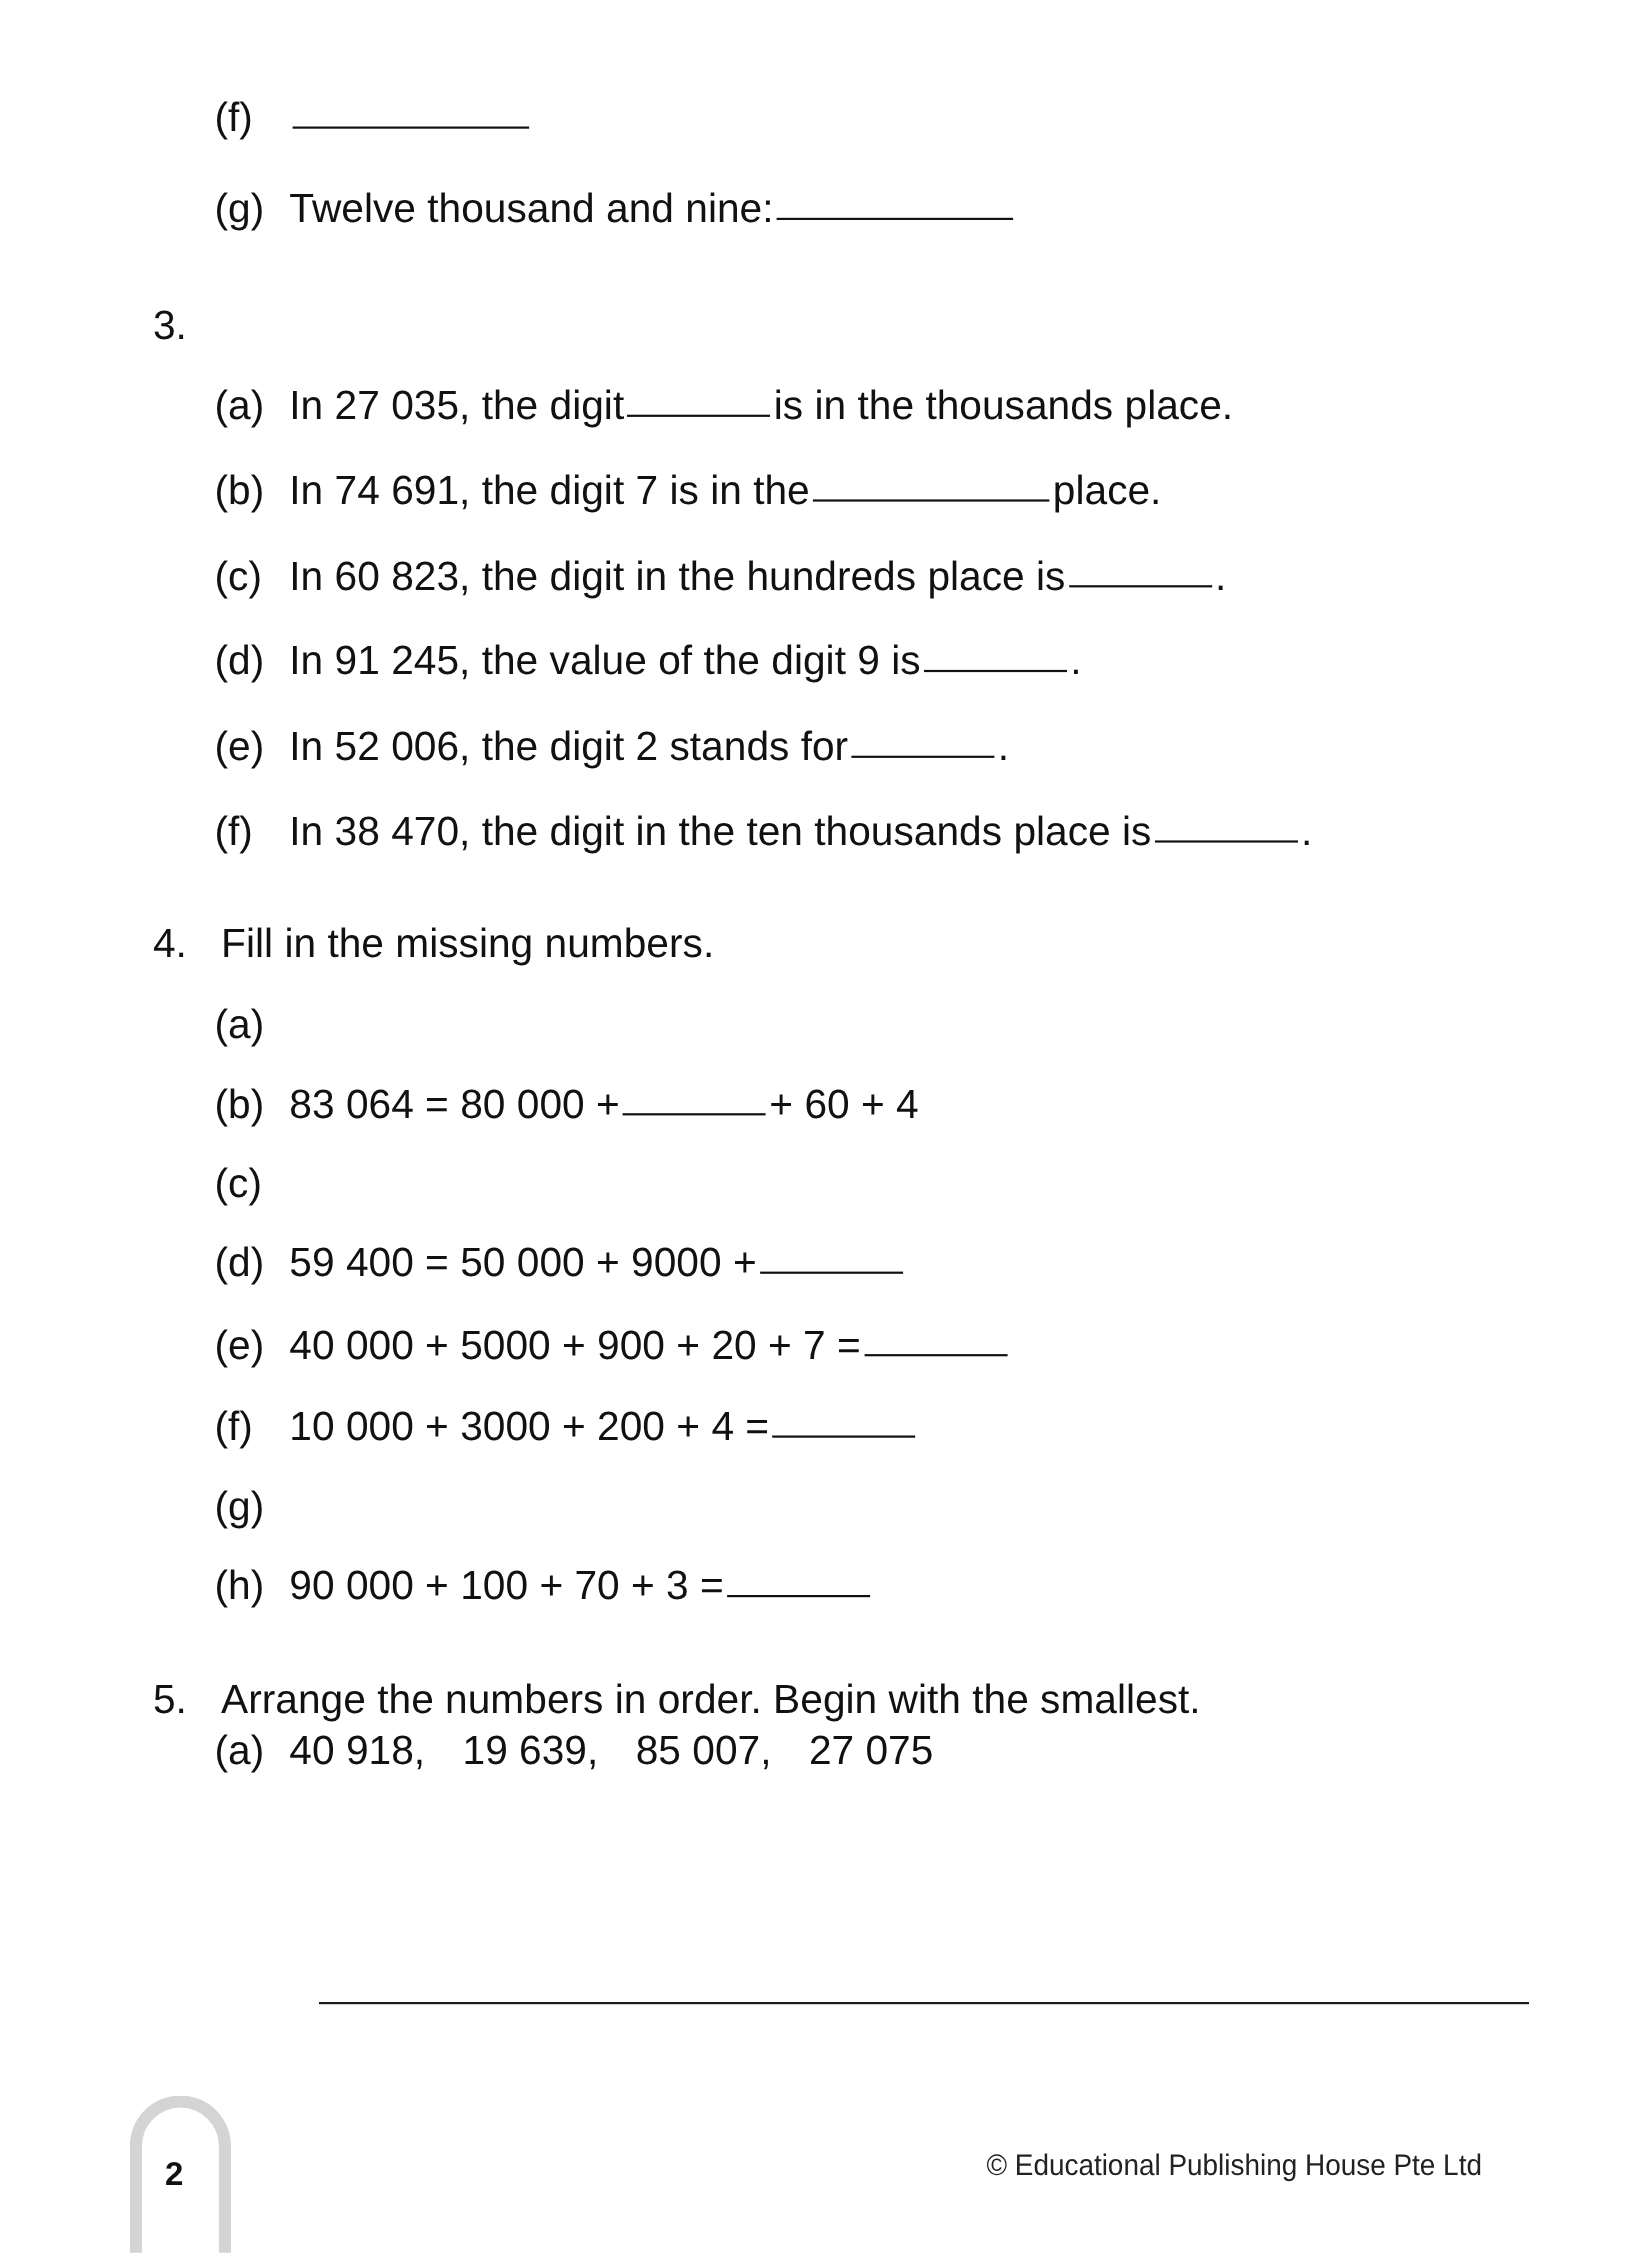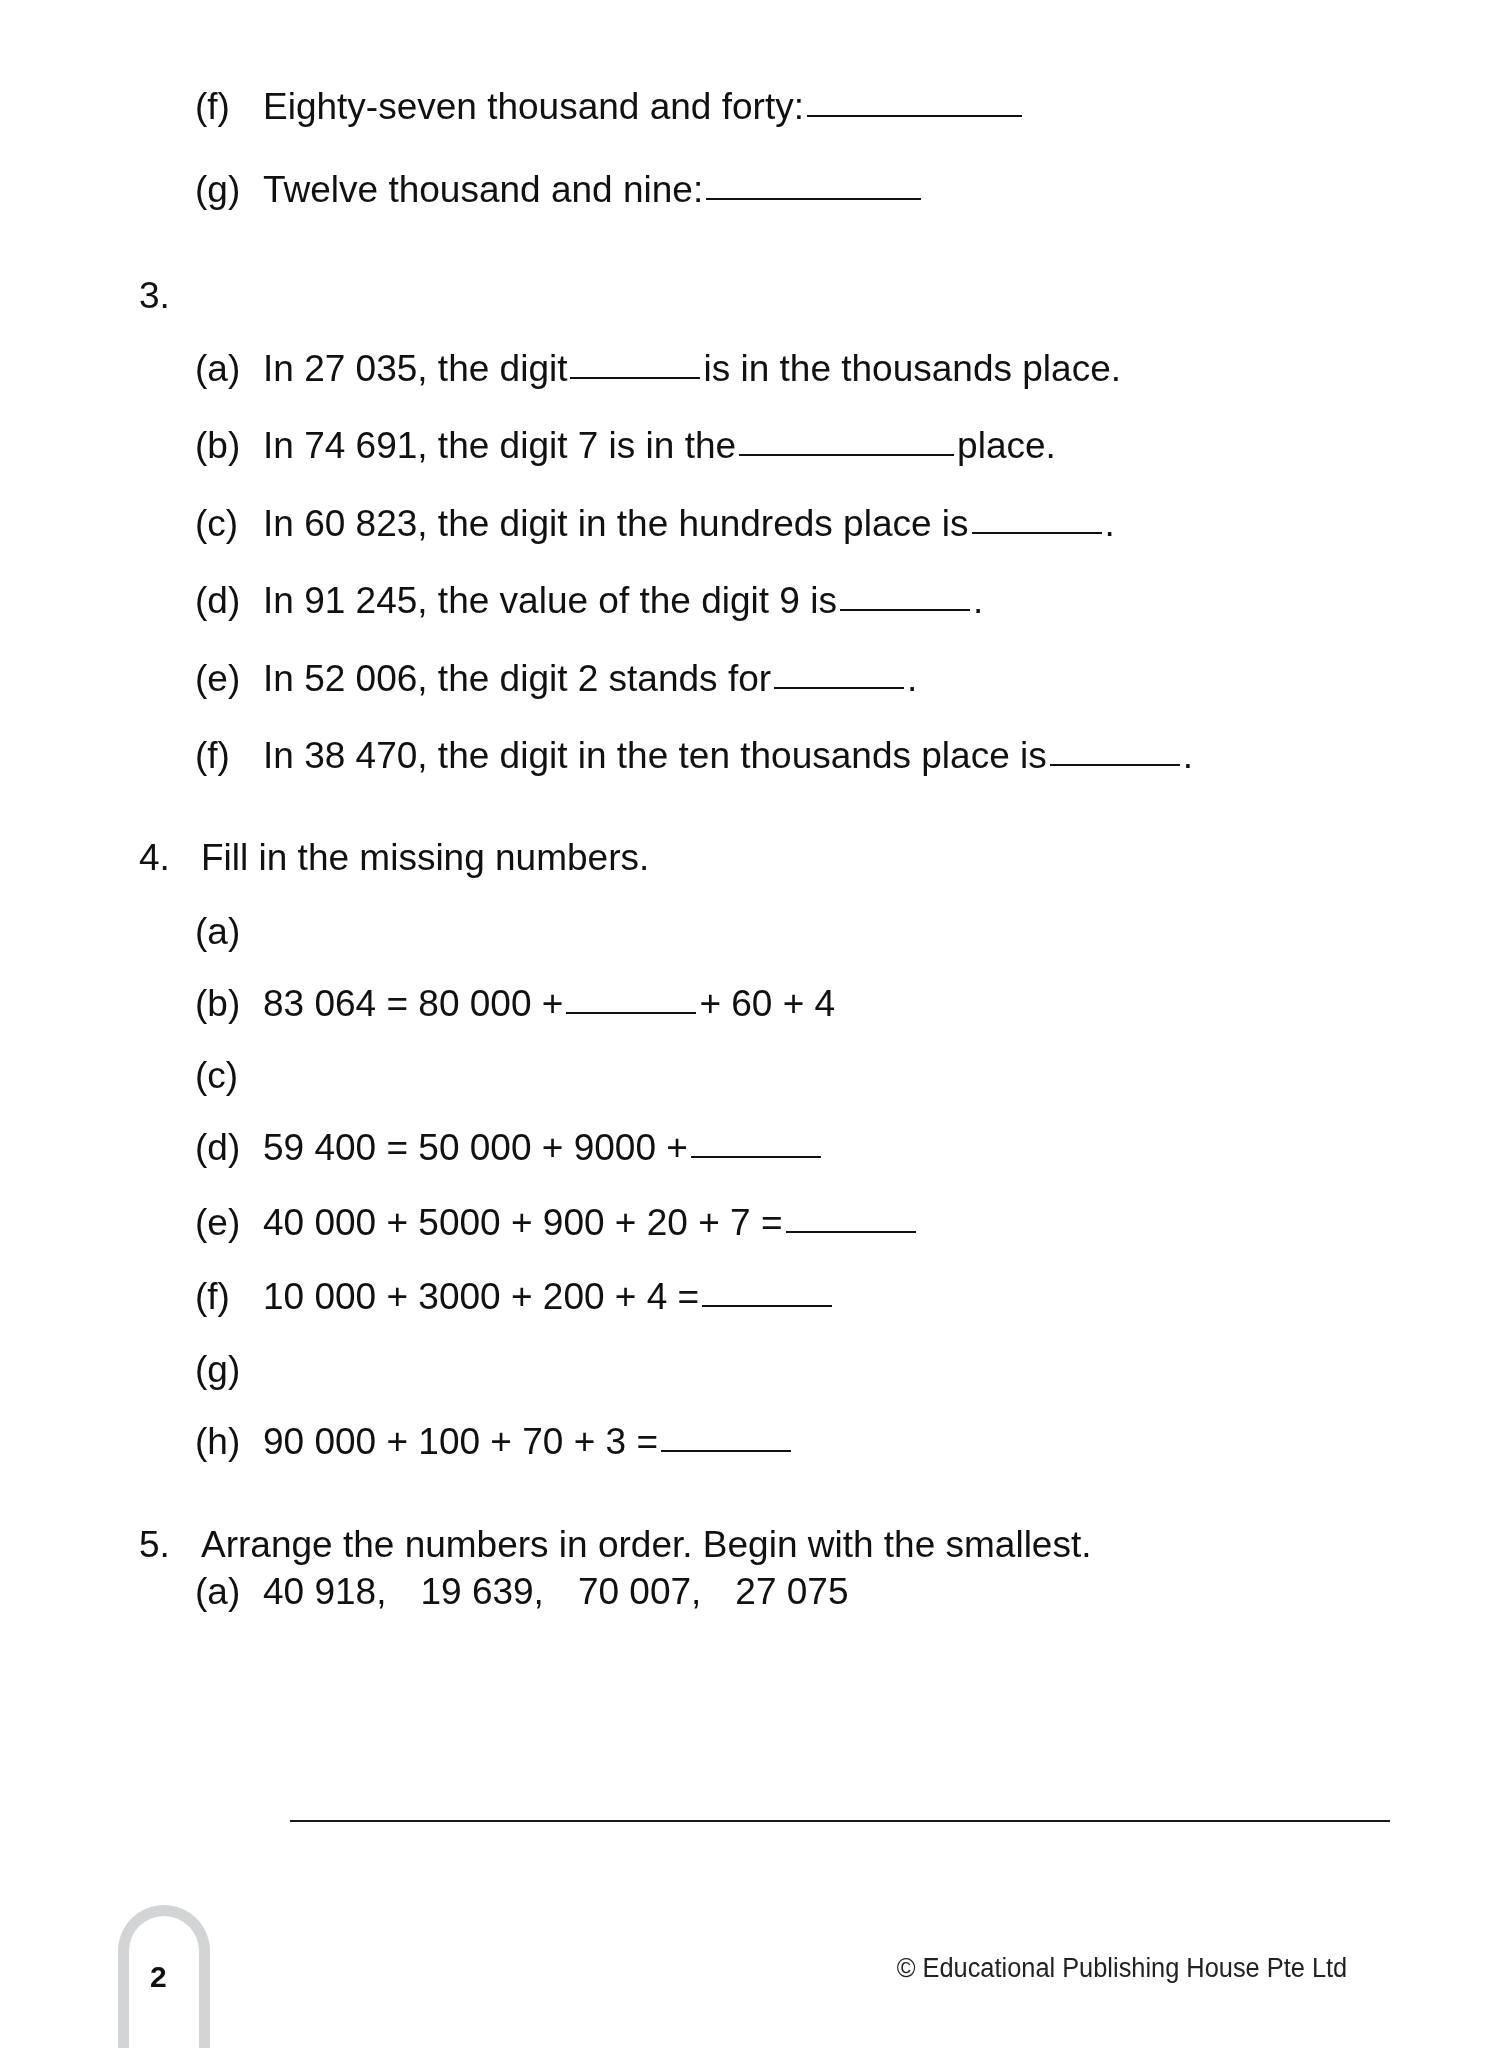--- a/index.html
+++ b/index.html
@@ -137,21 +137,21 @@
 </head>
 <body>
 
 <div class="page">
 
   <div class="lvl1">
 
     <div class="sub-row" style="margin-bottom:42px;">
       <div class="sub-label">(f)</div>
       <div class="sub-body">
-        <span>Eighty-seven thousand and forty:</span><span class="blank l"></span>
+        <span class="blank l"></span>
       </div>
     </div>
 
     <div class="sub-row" style="margin-bottom:0;">
       <div class="sub-label">(g)</div>
       <div class="sub-body">
         <span>Twelve thousand and nine:</span><span class="blank l"></span>
       </div>
     </div>
 
@@ -264,21 +264,21 @@
   </div>
 
   <div class="q-row" style="margin-top:62px; margin-bottom:0;">
     <div class="q-num">5.</div>
     <div class="q-text">Arrange the numbers in order. Begin with the smallest.</div>
   </div>
 
   <div class="q5-sub">
     <div class="sub-label">(a)</div>
     <div class="sub-body num-list">
-      <span>40 918,</span><span>19 639,</span><span>70 007,</span><span>27 075</span>
+      <span>40 918,</span><span>19 639,</span><span>85 007,</span><span>27 075</span>
     </div>
   </div>
 
 </div>
 
 <div class="footer-rule"></div>
 <div class="page-tab"></div>
 <div class="page-num">2</div>
 <div class="copyright">© Educational Publishing House Pte Ltd</div>
 

